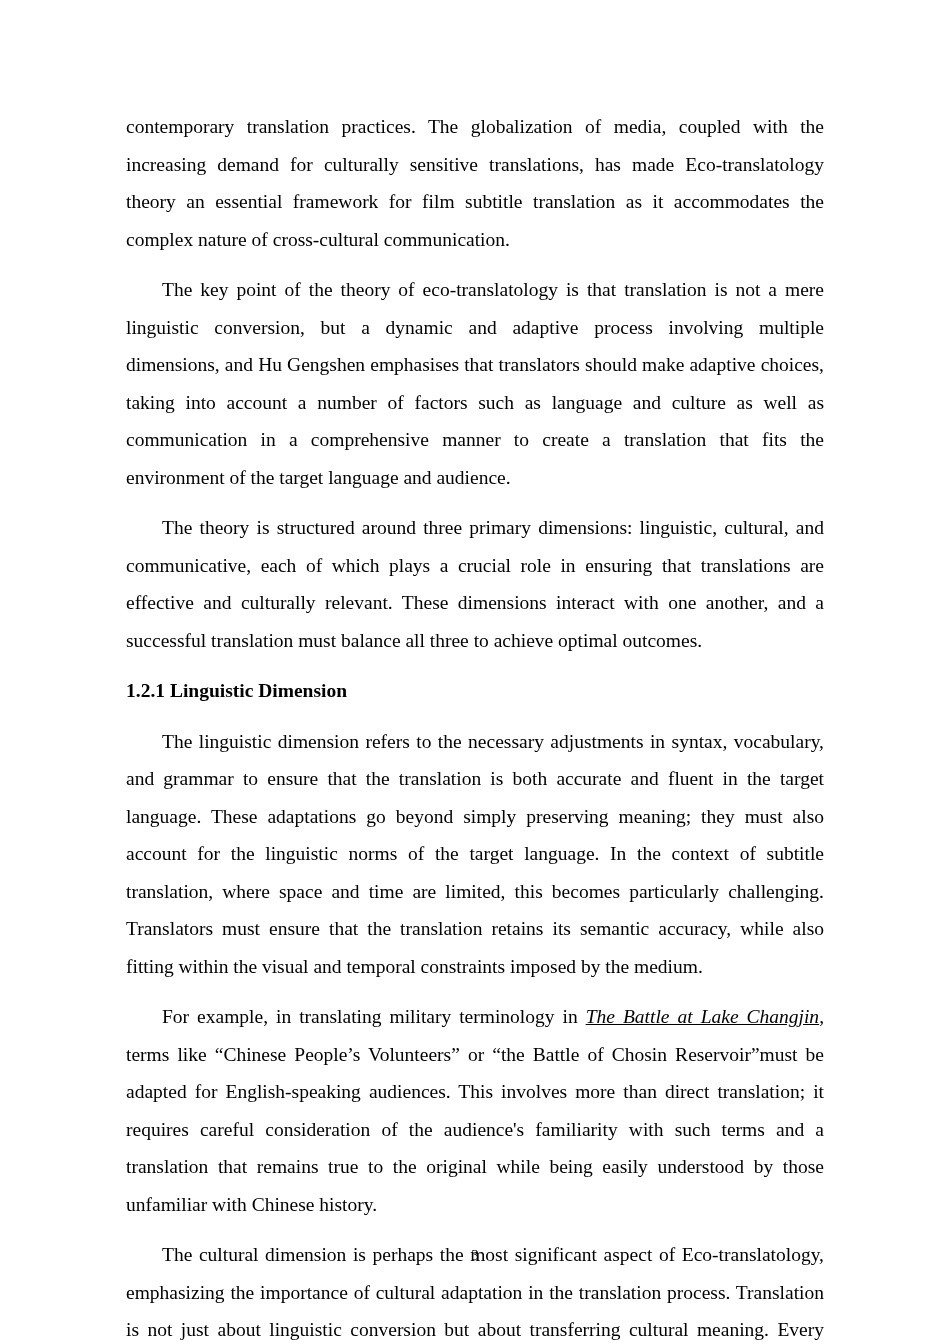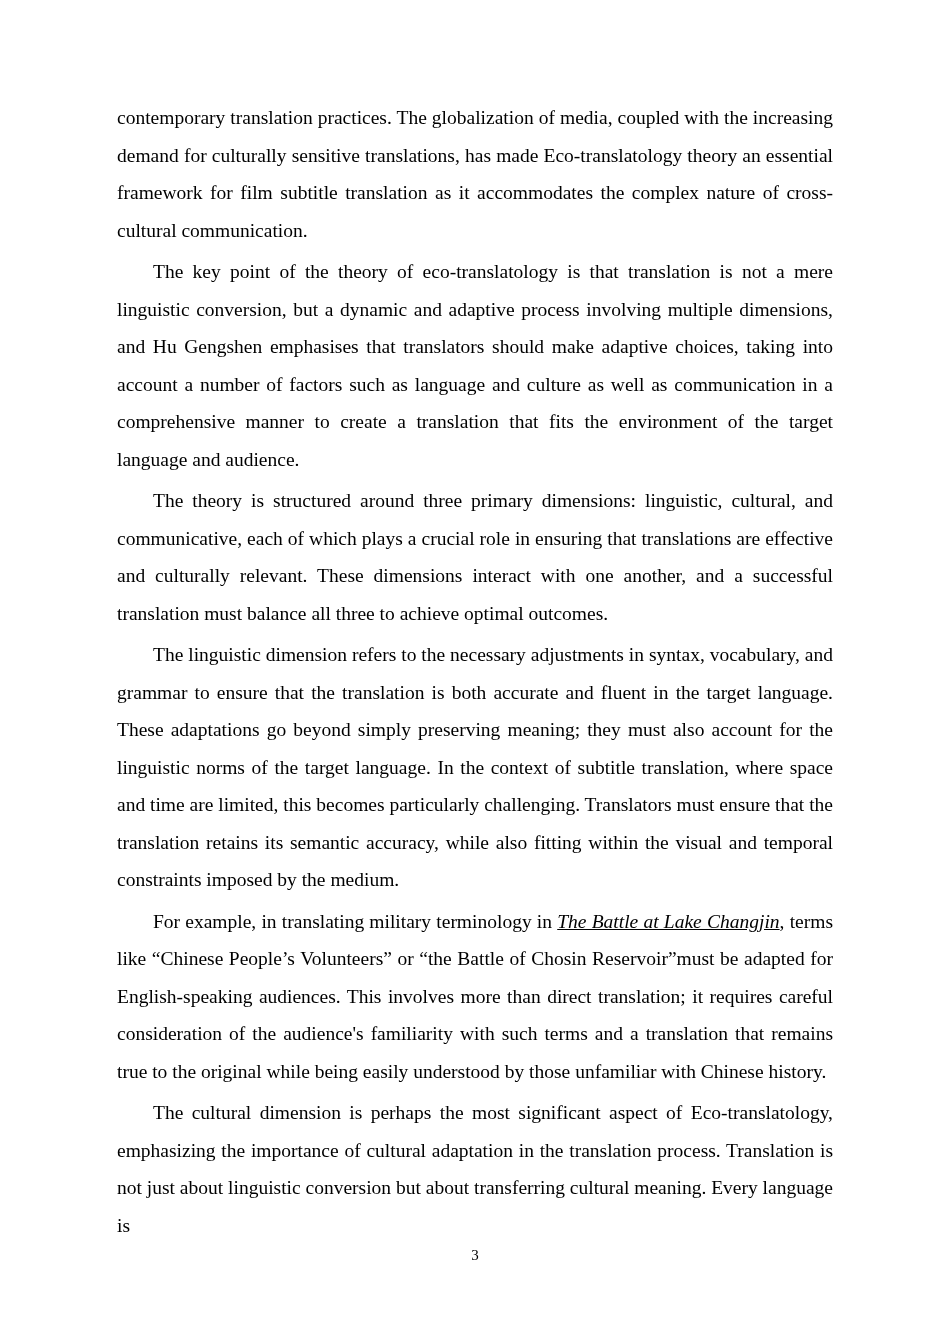--- a/index.html
+++ b/index.html
@@ -21,21 +21,21 @@
     overflow: hidden;
   }
   .content {
     position: absolute;
     left: 113px;
     top: 95px;
     width: 724px;
   }
   p.body-text,
   h2.heading {
-    margin: 4px;
+    margin: 13px;
     padding: 0;
     font-size: 19.5px;
     line-height: 37.5px;
     text-align: justify;
     text-justify: inter-word;
     -webkit-hyphens: none;
     hyphens: none;
     word-spacing: 0px;
   }
   p.body-text {
@@ -72,20 +72,21 @@
 <div class="page">
   <div class="content">
 
     <p class="body-text no-indent">contemporary translation practices. The globalization of media, coupled with the increasing demand for culturally sensitive translations, has made Eco-translatology theory an essential framework for film subtitle translation as it accommodates the complex nature of cross-cultural communication.</p>
 
 
     <p class="body-text">The key point of the theory of eco-translatology is that translation is not a mere linguistic conversion, but a dynamic and adaptive process involving multiple dimensions, and Hu Gengshen emphasises that translators should make adaptive choices, taking into account a number of factors such as language and culture as well as communication in a comprehensive manner to create a translation that fits the environment of the target language and audience.</p>
 
     <p class="body-text">The theory is structured around three primary dimensions: linguistic, cultural, and communicative, each of which plays a crucial role in ensuring that translations are effective and culturally relevant. These dimensions interact with one another, and a successful translation must balance all three to achieve optimal outcomes.</p>
 
+    <h2 class="heading">1.2.1 Linguistic Dimension</h2>
 
     <p class="body-text">The linguistic dimension refers to the necessary adjustments in syntax, vocabulary, and grammar to ensure that the translation is both accurate and fluent in the target language. These adaptations go beyond simply preserving meaning; they must also account for the linguistic norms of the target language. In the context of subtitle translation, where space and time are limited, this becomes particularly challenging. Translators must ensure that the translation retains its semantic accuracy, while also fitting within the visual and temporal constraints imposed by the medium.</p>
 
     <p class="body-text"><span>For example, in translating military terminology in </span><span class="italic-title">The Battle at Lake Changjin</span><span>, terms like “Chinese People’s Volunteers” or “the Battle of Chosin Reservoir”must be adapted for English-speaking audiences. This involves more than direct translation; it requires careful consideration of the audience's familiarity with such terms and a translation that remains true to the original while being easily understood by those unfamiliar with Chinese history.</span></p>
 
 
     <p class="body-text">The cultural dimension is perhaps the most significant aspect of Eco-translatology, emphasizing the importance of cultural adaptation in the translation process. Translation is not just about linguistic conversion but about transferring cultural meaning. Every language is</p>
 
   </div>
 

